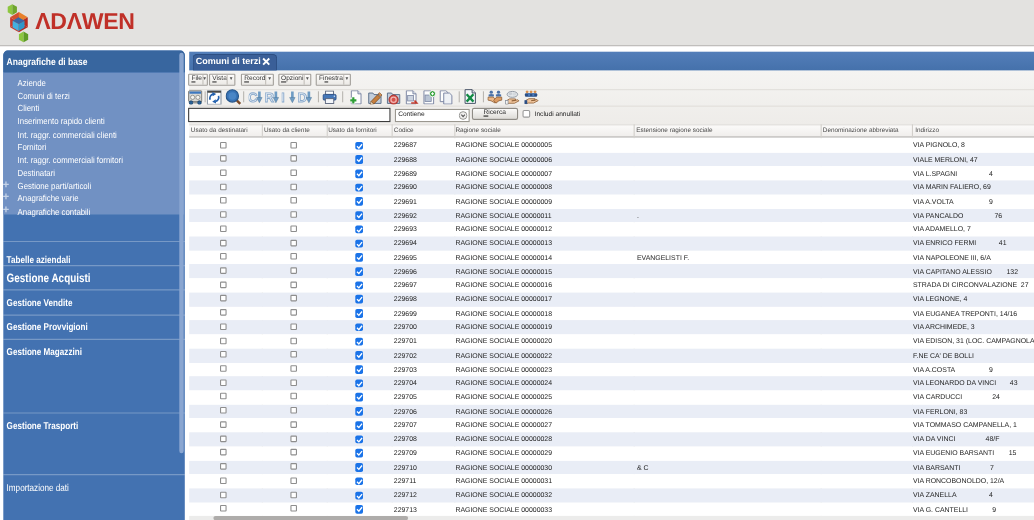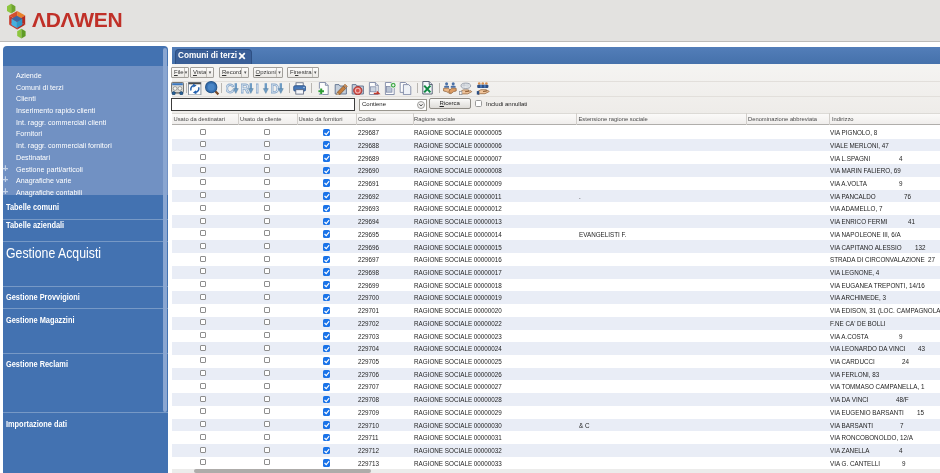--- a/index.html
+++ b/index.html
@@ -537,50 +537,51 @@
     </div>
 <div class="dt" style="left:358px;top:459.78px">229713</div>
 <div class="dt" style="left:414px;top:459.78px">RAGIONE SOCIALE 00000033</div>
 <div class="dt" style="left:830px;top:459.78px">VIA G. CANTELLI</div>
 <div class="dt" style="left:902px;top:459.78px">9</div>
 
   <div style="position:absolute;left:172px;top:468.6px;width:768px;height:4.4px;background:#ececeb"></div>
   <div style="position:absolute;left:194px;top:469px;width:177px;height:3.6px;background:#aeacaa;border-radius:2px"></div>
 
   <div style="position:absolute;left:3px;top:46px;width:165px;height:427px;background:#4372b1;border-radius:4px 4px 0 0"></div>
+<div style="position:absolute;left:3px;top:46px;width:165px;height:20px;background:#38669f;border-radius:4px 4px 0 0;color:#fff;font-size:9px;font-weight:bold;line-height:21px;padding-left:3px;box-sizing:border-box"><span style="display:inline-block;transform:scaleX(0.86);transform-origin:left center">Anagrafiche di base</span></div>
 <div style="position:absolute;left:3px;top:66px;width:165px;height:129.3px;background:#7191c3"></div>
 <div class="sbi" style="top:70.9px"><span class="cx">Aziende</span></div>
 <div class="sbi" style="top:82.6px"><span class="cx">Comuni di terzi</span></div>
 <div class="sbi" style="top:94.3px"><span class="cx">Clienti</span></div>
 <div class="sbi" style="top:106.0px"><span class="cx">Inserimento rapido clienti</span></div>
 <div class="sbi" style="top:117.7px"><span class="cx">Int. raggr. commerciali clienti</span></div>
 <div class="sbi" style="top:129.4px"><span class="cx">Fornitori</span></div>
 <div class="sbi" style="top:141.1px"><span class="cx">Int. raggr. commerciali fornitori</span></div>
 <div class="sbi" style="top:152.8px"><span class="cx">Destinatari</span></div>
 <div class="sbp" style="top:162.5px">+</div>
 <div class="sbi" style="top:164.5px"><span class="cx">Gestione parti/articoli</span></div>
 <div class="sbp" style="top:174.2px">+</div>
 <div class="sbi" style="top:176.2px"><span class="cx">Anagrafiche varie</span></div>
 <div class="sbp" style="top:185.9px">+</div>
 <div class="sbi" style="top:187.9px"><span class="cx">Anagrafiche contabili</span></div>
-<div style="position:absolute;left:3px;top:196.30px;width:165px;height:22.35px;box-sizing:border-box;color:#fff;font-size:9px;font-weight:bold;display:flex;align-items:center;padding-left:2.5px">
-      <span style="display:inline-block;transform:scaleX(0.82);transform-origin:left center;white-space:nowrap">Tabelle comuni</span>
-    </div>
-<div style="position:absolute;left:3px;top:218.65px;width:165px;height:22.35px;border-top:1px solid rgba(255,255,255,0.28);box-sizing:border-box;color:#fff;font-size:9px;font-weight:bold;display:flex;align-items:flex-start;padding-left:2.5px">
+<div style="position:absolute;left:3px;top:218.65px;width:165px;height:22.35px;border-top:1px solid rgba(255,255,255,0.28);box-sizing:border-box;color:#fff;font-size:9px;font-weight:bold;display:flex;align-items:flex-end;padding-left:2.5px">
       <span style="display:inline-block;transform:scaleX(0.82);transform-origin:left center;white-space:nowrap">Tabelle aziendali</span>
     </div>
-<div style="position:absolute;left:3px;top:241.00px;width:165px;height:22.35px;border-top:1px solid rgba(255,255,255,0.28);box-sizing:border-box;color:#fff;font-size:15px;font-weight:normal;display:flex;align-items:center;padding-left:2.5px">
+<div style="position:absolute;left:3px;top:241.00px;width:165px;height:22.35px;border-top:1px solid rgba(255,255,255,0.28);box-sizing:border-box;color:#fff;font-size:11px;font-weight:bold;display:flex;align-items:center;padding-left:2.5px">
       <span style="display:inline-block;transform:scaleX(0.82);transform-origin:left center;white-space:nowrap">Gestione Acquisti</span>
+    </div>
+<div style="position:absolute;left:3px;top:263.35px;width:165px;height:22.35px;border-top:1px solid rgba(255,255,255,0.28);box-sizing:border-box;color:#fff;font-size:9px;font-weight:bold;display:flex;align-items:center;padding-left:2.5px">
+      <span style="display:inline-block;transform:scaleX(0.82);transform-origin:left center;white-space:nowrap">Gestione Vendite</span>
     </div>
 <div style="position:absolute;left:3px;top:285.70px;width:165px;height:22.35px;border-top:1px solid rgba(255,255,255,0.28);box-sizing:border-box;color:#fff;font-size:9px;font-weight:bold;display:flex;align-items:center;padding-left:2.5px">
       <span style="display:inline-block;transform:scaleX(0.82);transform-origin:left center;white-space:nowrap">Gestione Provvigioni</span>
     </div>
 <div style="position:absolute;left:3px;top:308.05px;width:165px;height:22.35px;border-top:1px solid rgba(255,255,255,0.28);box-sizing:border-box;color:#fff;font-size:9px;font-weight:bold;display:flex;align-items:center;padding-left:2.5px">
       <span style="display:inline-block;transform:scaleX(0.82);transform-origin:left center;white-space:nowrap">Gestione Magazzini</span>
     </div>
-<div style="position:absolute;left:3px;top:352.75px;width:165px;height:22.35px;border-top:1px solid rgba(255,255,255,0.28);box-sizing:border-box;color:#fff;font-size:9px;font-weight:bold;display:flex;align-items:center;padding-left:2.5px">
-      <span style="display:inline-block;transform:scaleX(0.82);transform-origin:left center;white-space:nowrap">Gestione Reclami</span>
-    </div>
-<div style="position:absolute;left:3px;top:412px;width:165px;height:22.35px;border-top:1px solid rgba(255,255,255,0.28);box-sizing:border-box;color:#fff;font-size:9px;font-weight:bold;display:flex;align-items:center;padding-left:2.5px">
+<div style="position:absolute;left:3px;top:375.10px;width:165px;height:22.35px;border-top:1px solid rgba(255,255,255,0.28);box-sizing:border-box;color:#fff;font-size:9px;font-weight:bold;display:flex;align-items:center;padding-left:2.5px">
+      <span style="display:inline-block;transform:scaleX(0.82);transform-origin:left center;white-space:nowrap">Gestione Trasporti</span>
+    </div>
+<div style="position:absolute;left:3px;top:431px;width:165px;height:22.35px;border-top:1px solid rgba(255,255,255,0.28);box-sizing:border-box;color:#fff;font-size:9px;font-weight:normal;display:flex;align-items:center;padding-left:2.5px">
       <span style="display:inline-block;transform:scaleX(0.82);transform-origin:left center;white-space:nowrap">Importazione dati</span>
     </div>
 <div style="position:absolute;left:162.5px;top:48px;width:4px;height:364px;background:#8aa6d1;border-radius:2px"></div>
 </div>
 
 </body></html>

